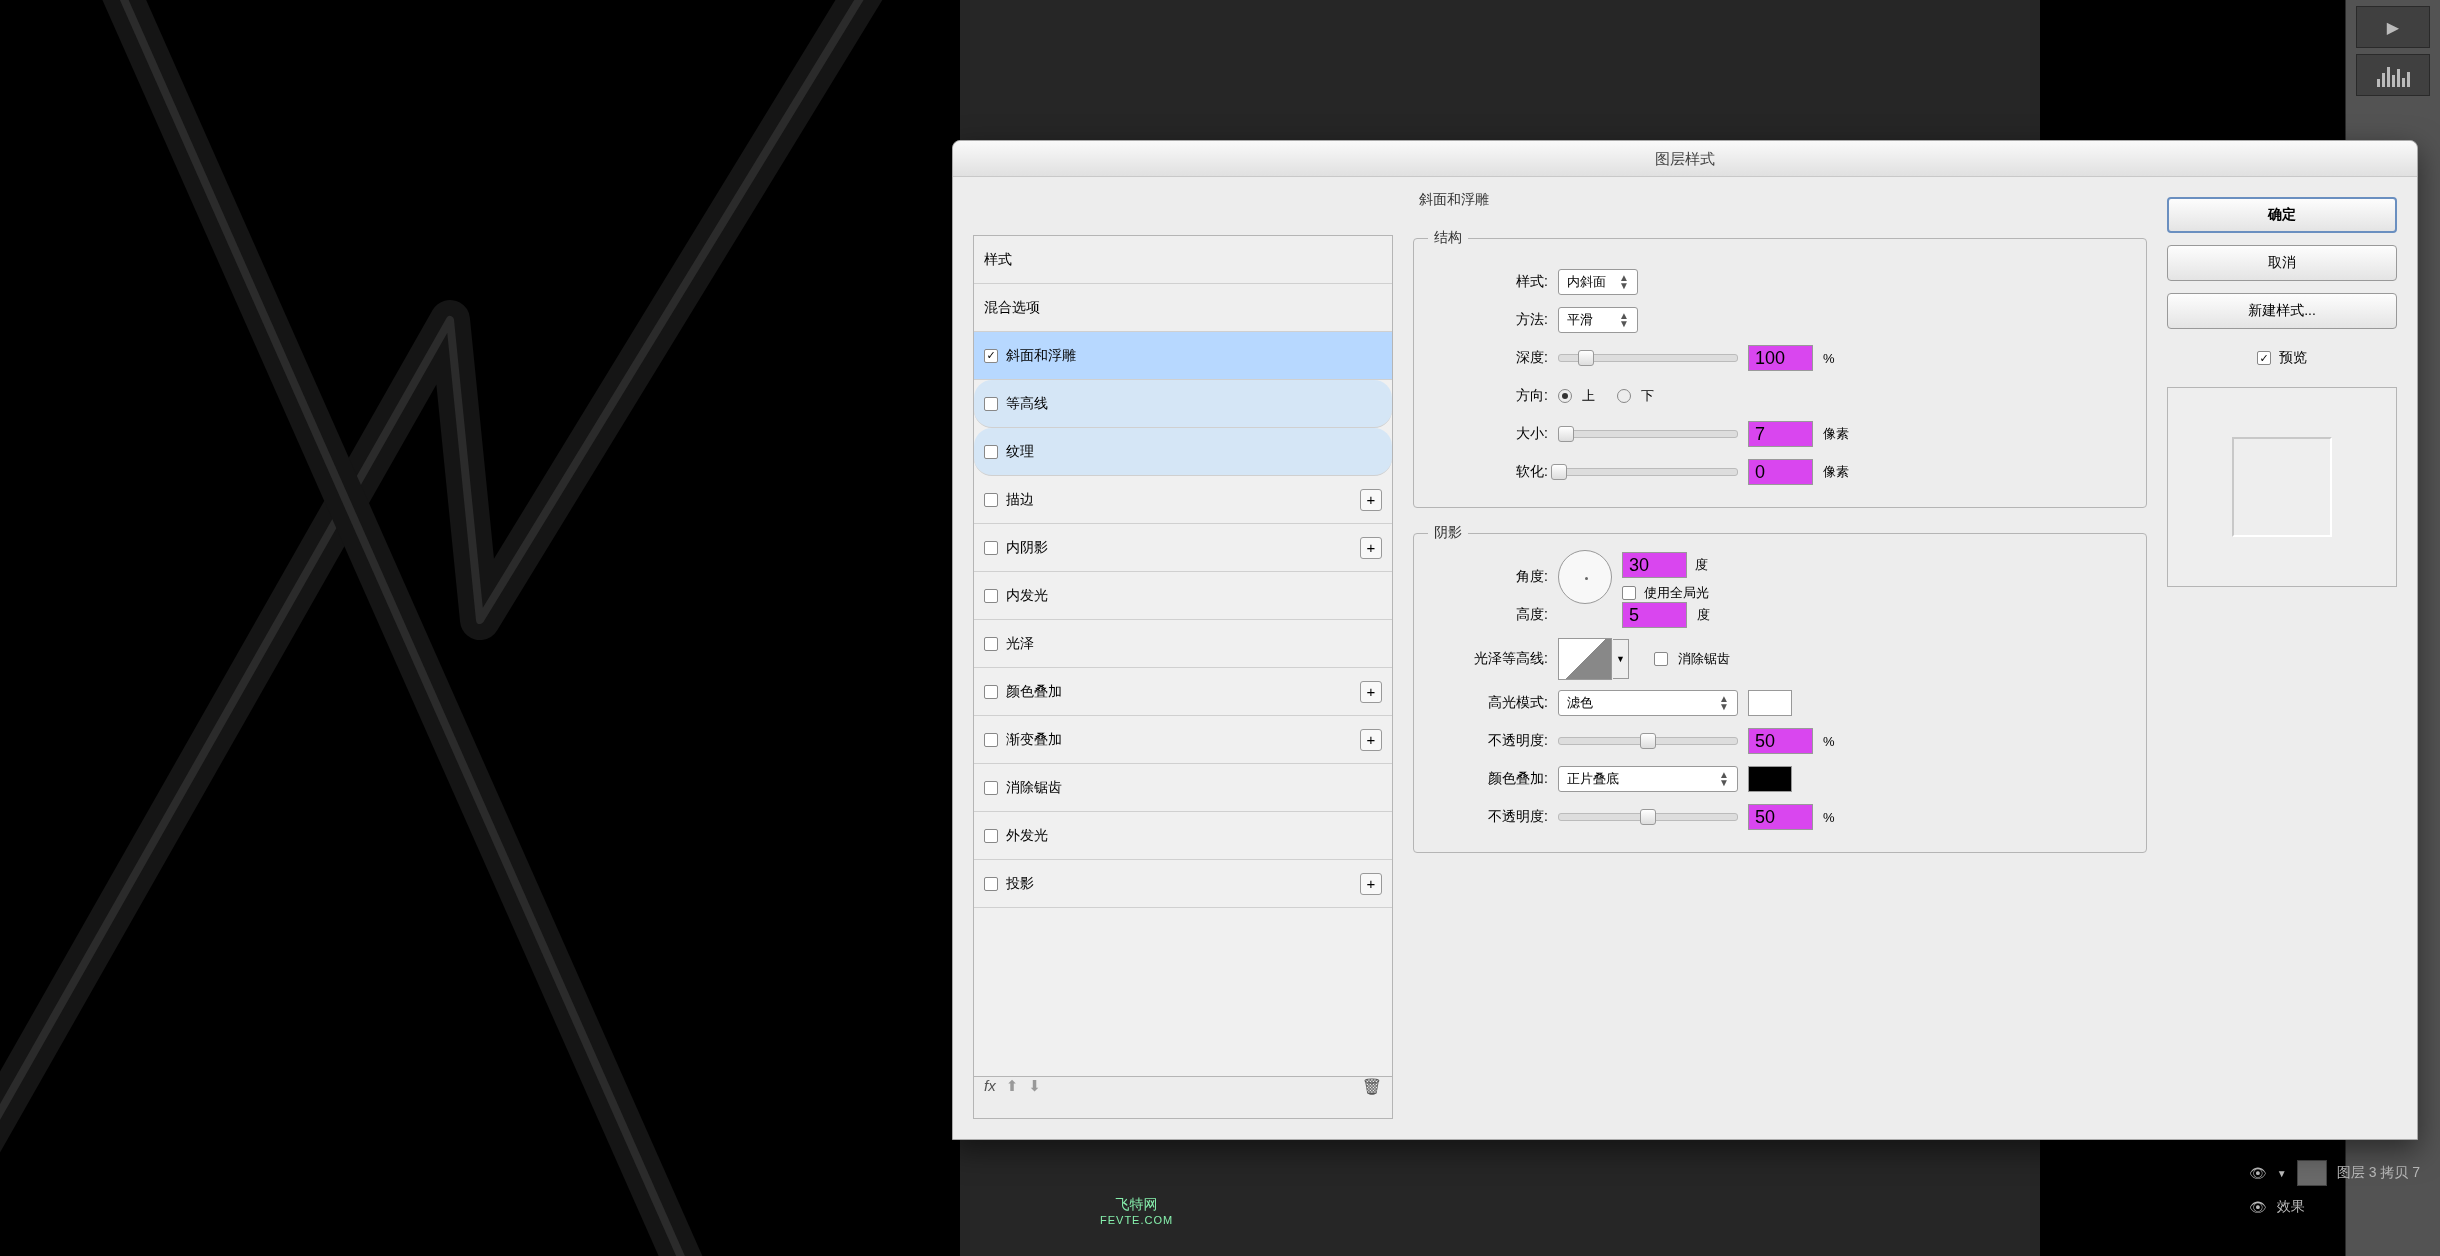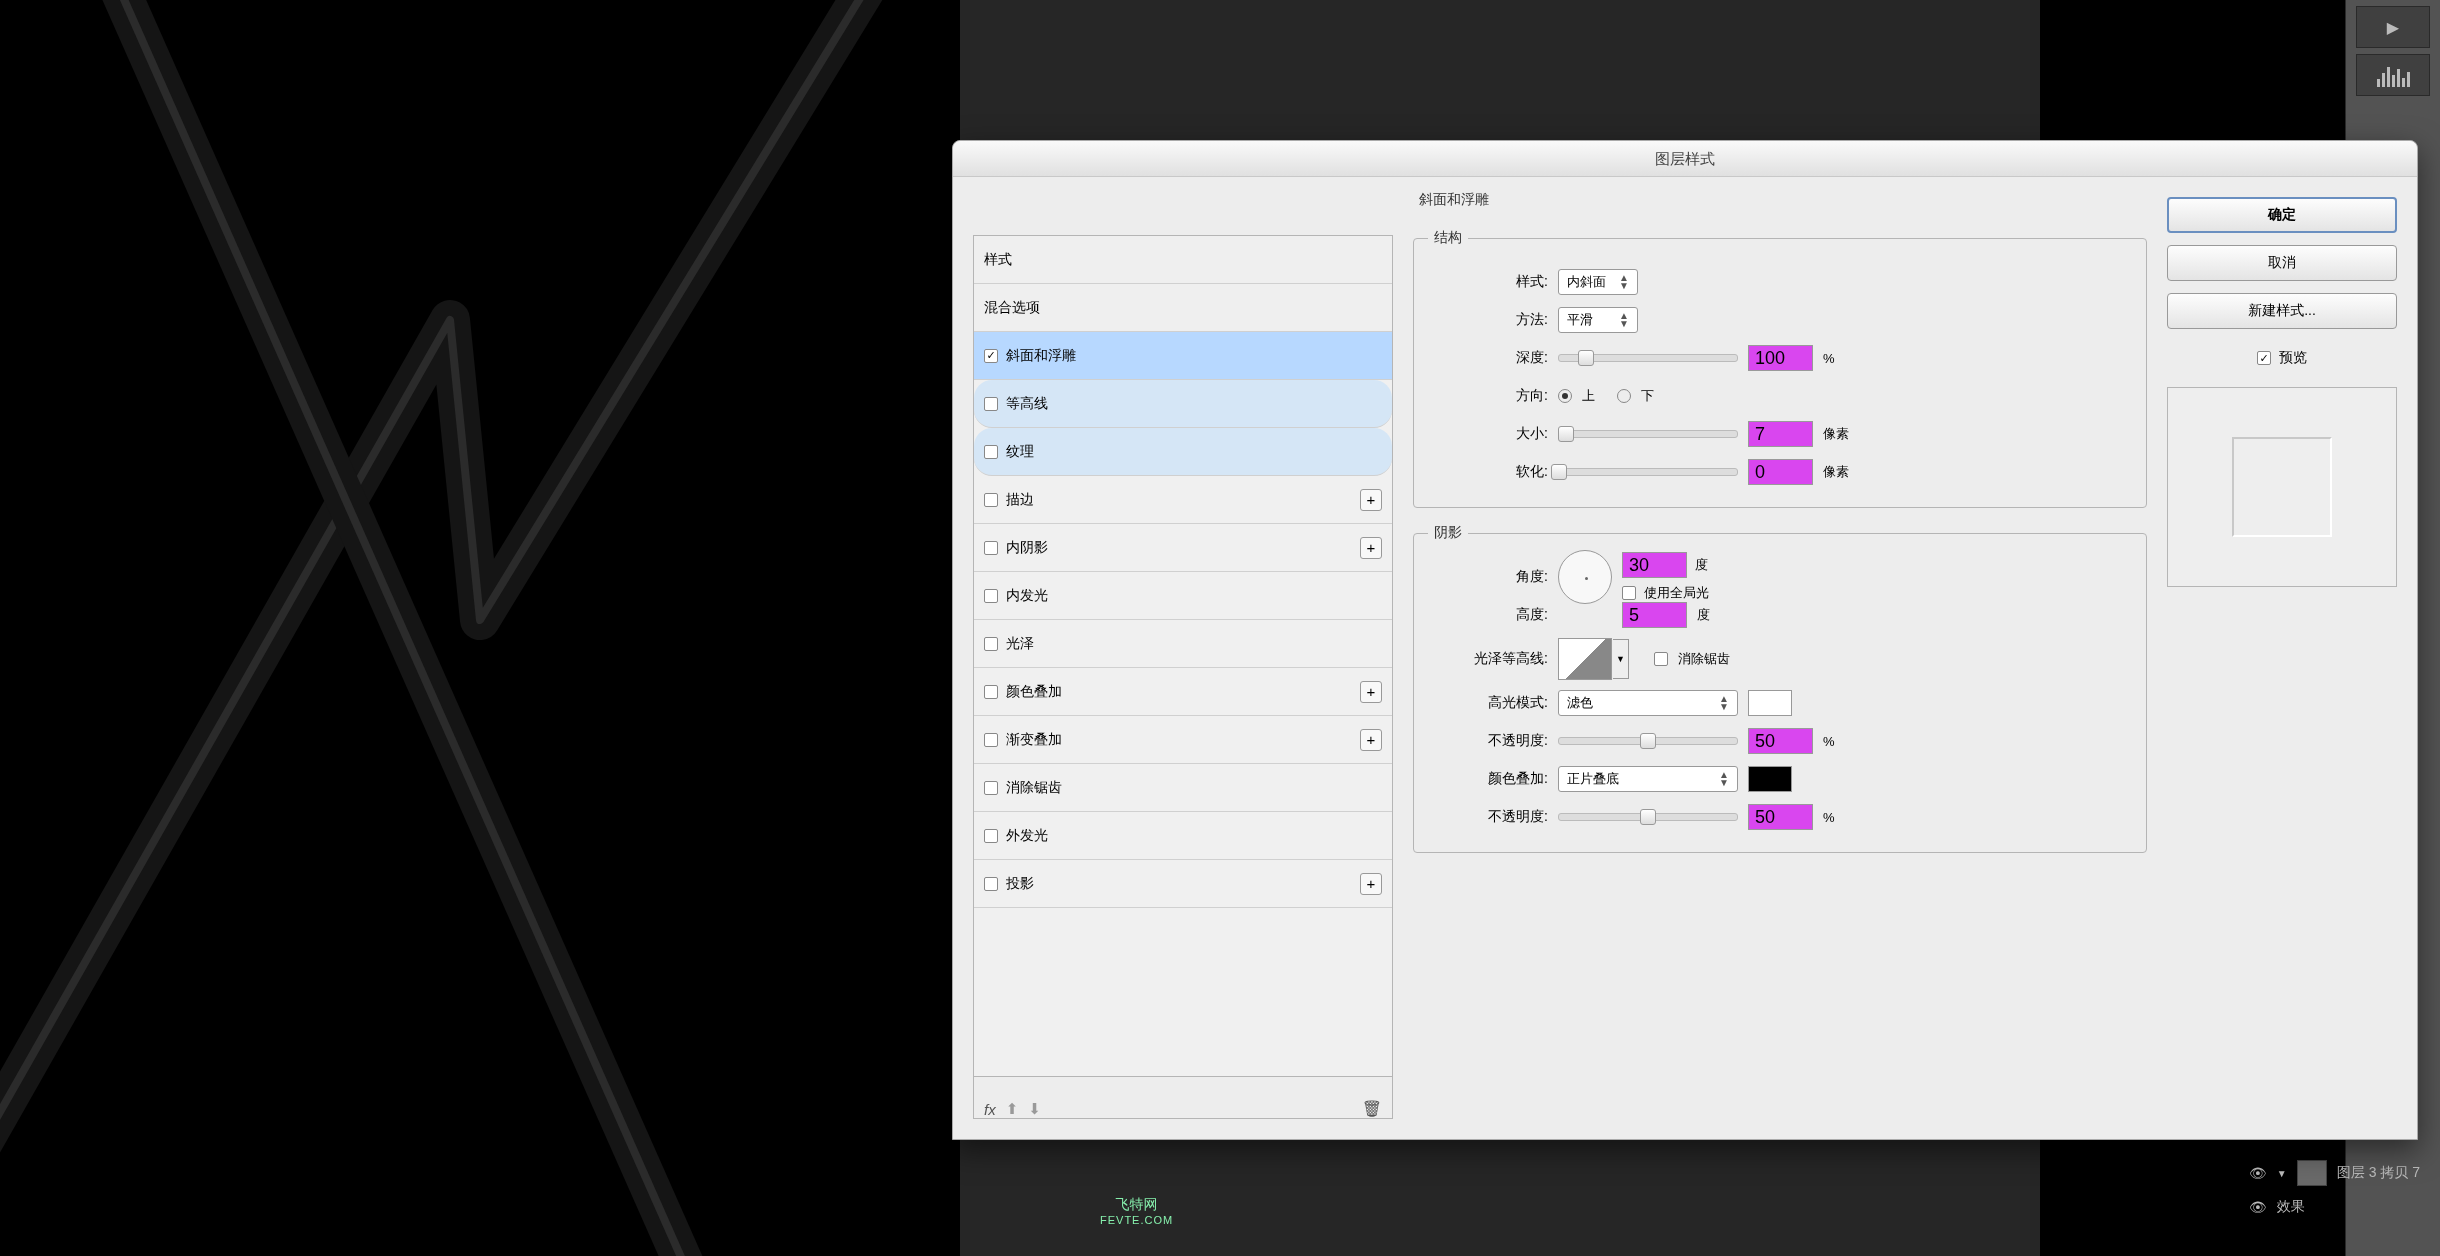--- a/index.html
+++ b/index.html
@@ -146,21 +146,21 @@
   justify-content: center;
   font-size: 15px;
   border-radius: 3px;
 }
 .style-footer {
   height: 42px;
   border: 1px solid #b5b5b5;
   border-top: none;
   background: #ededed;
   display: flex;
-  align-items: flex-end;
+  align-items: flex-start;
   padding: 0 10px;
   gap: 10px;
 }
 .fx { font-style: italic; font-size: 15px; color: #555; }
 .arrow { color: #999; font-size: 15px; }
 .trash { margin-left: auto; font-size: 16px; color: #555; }
 
 
 .options-panel {
   flex: 1;

